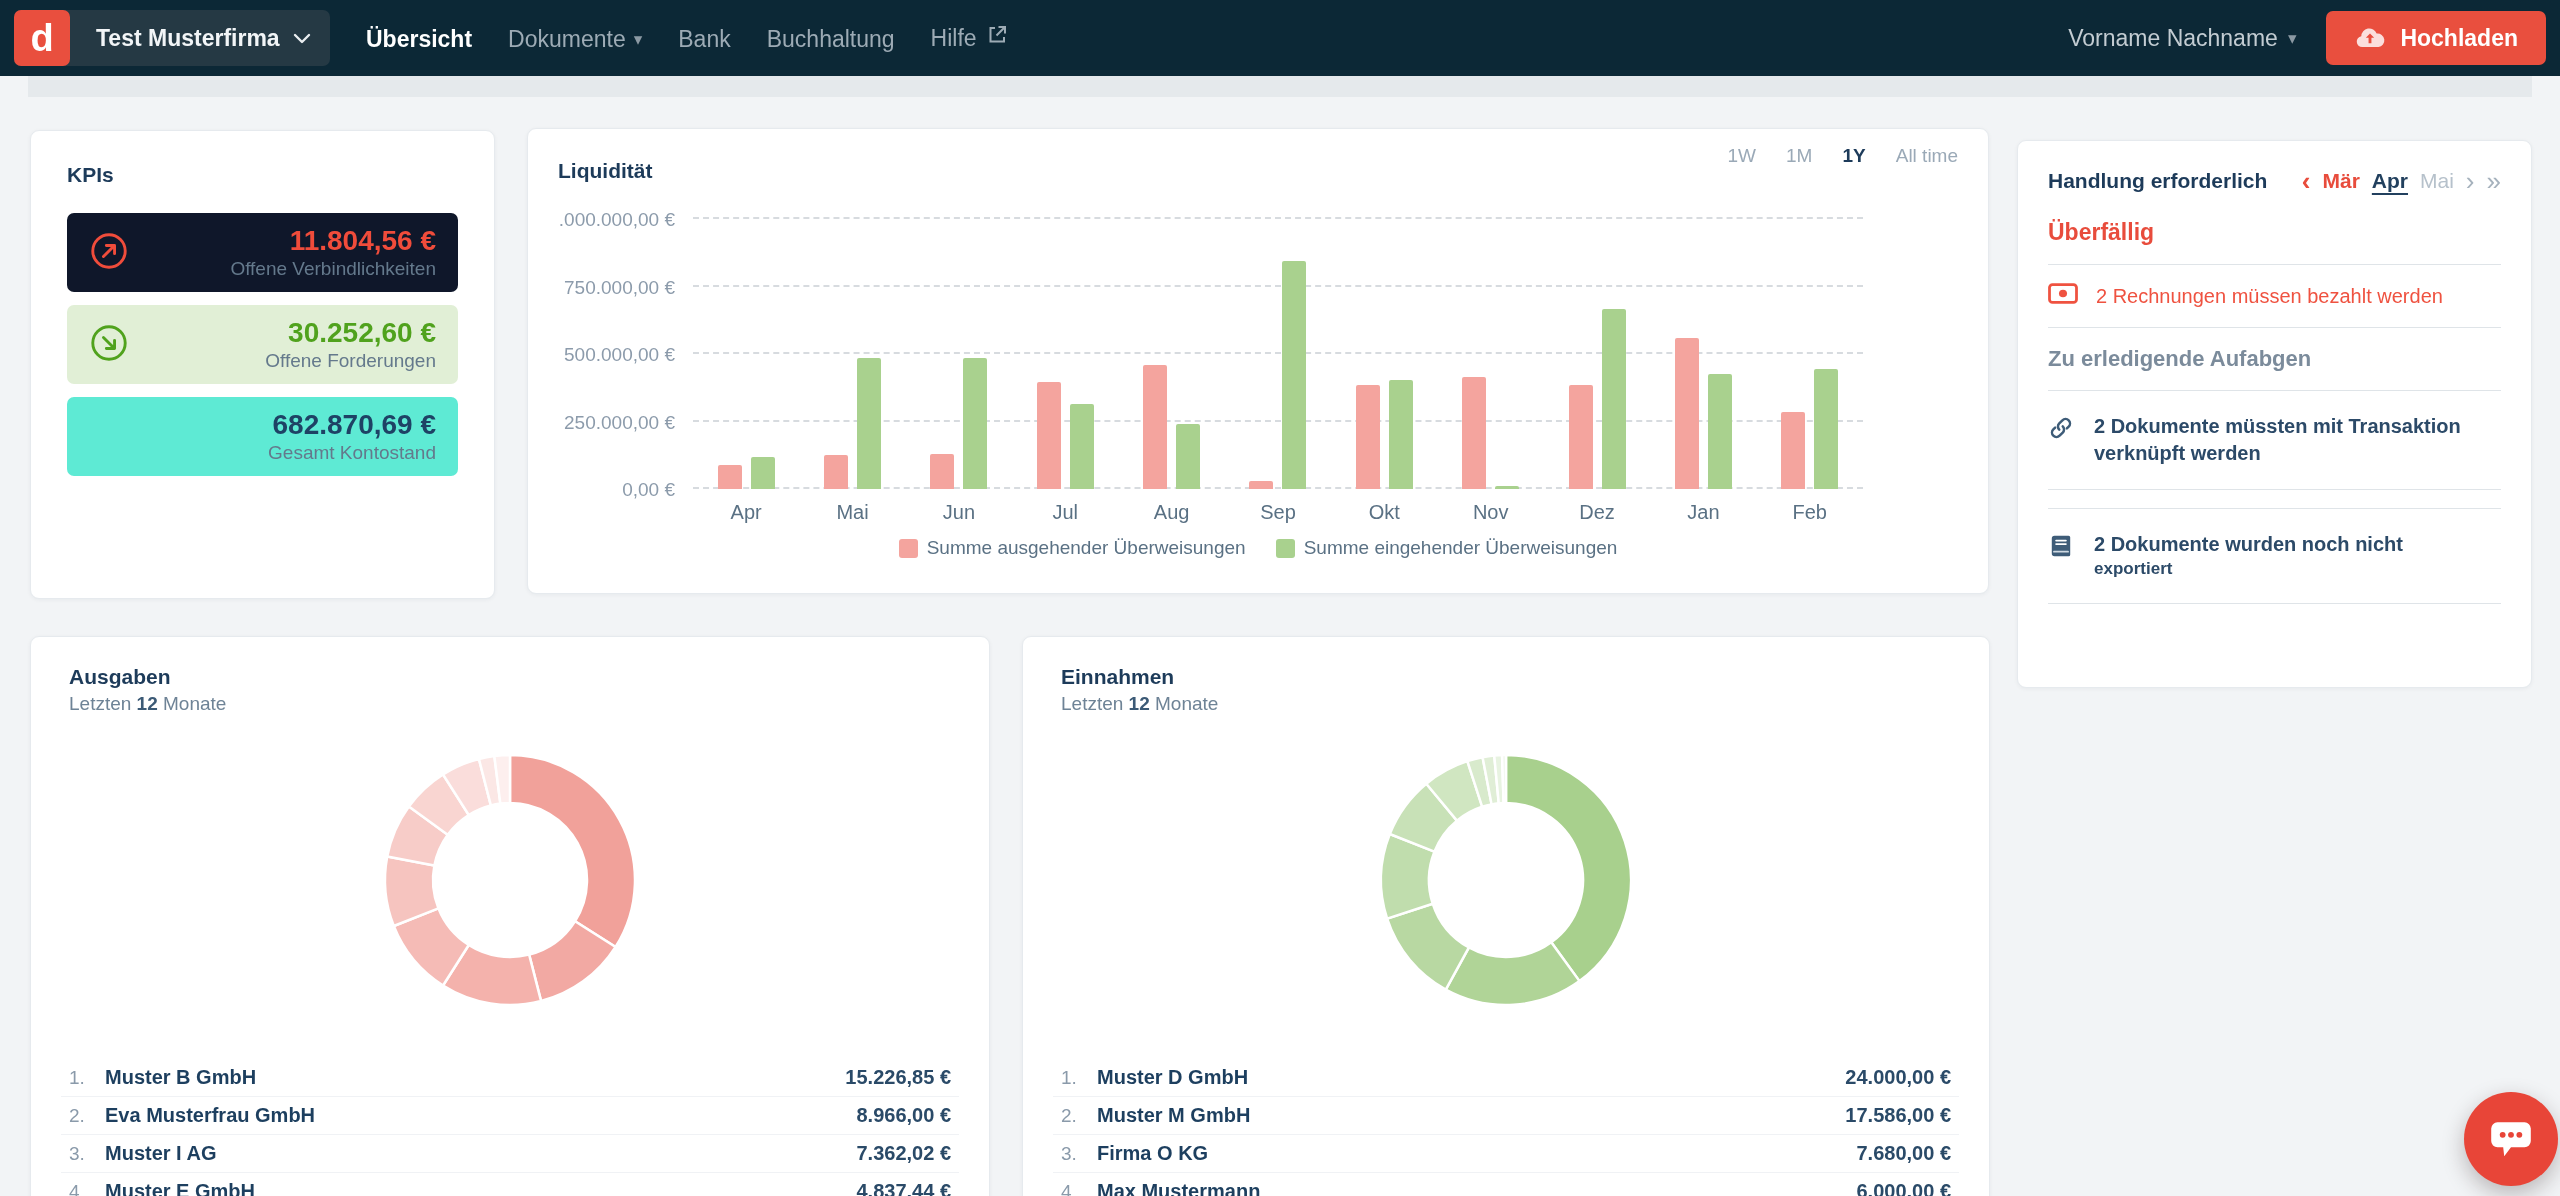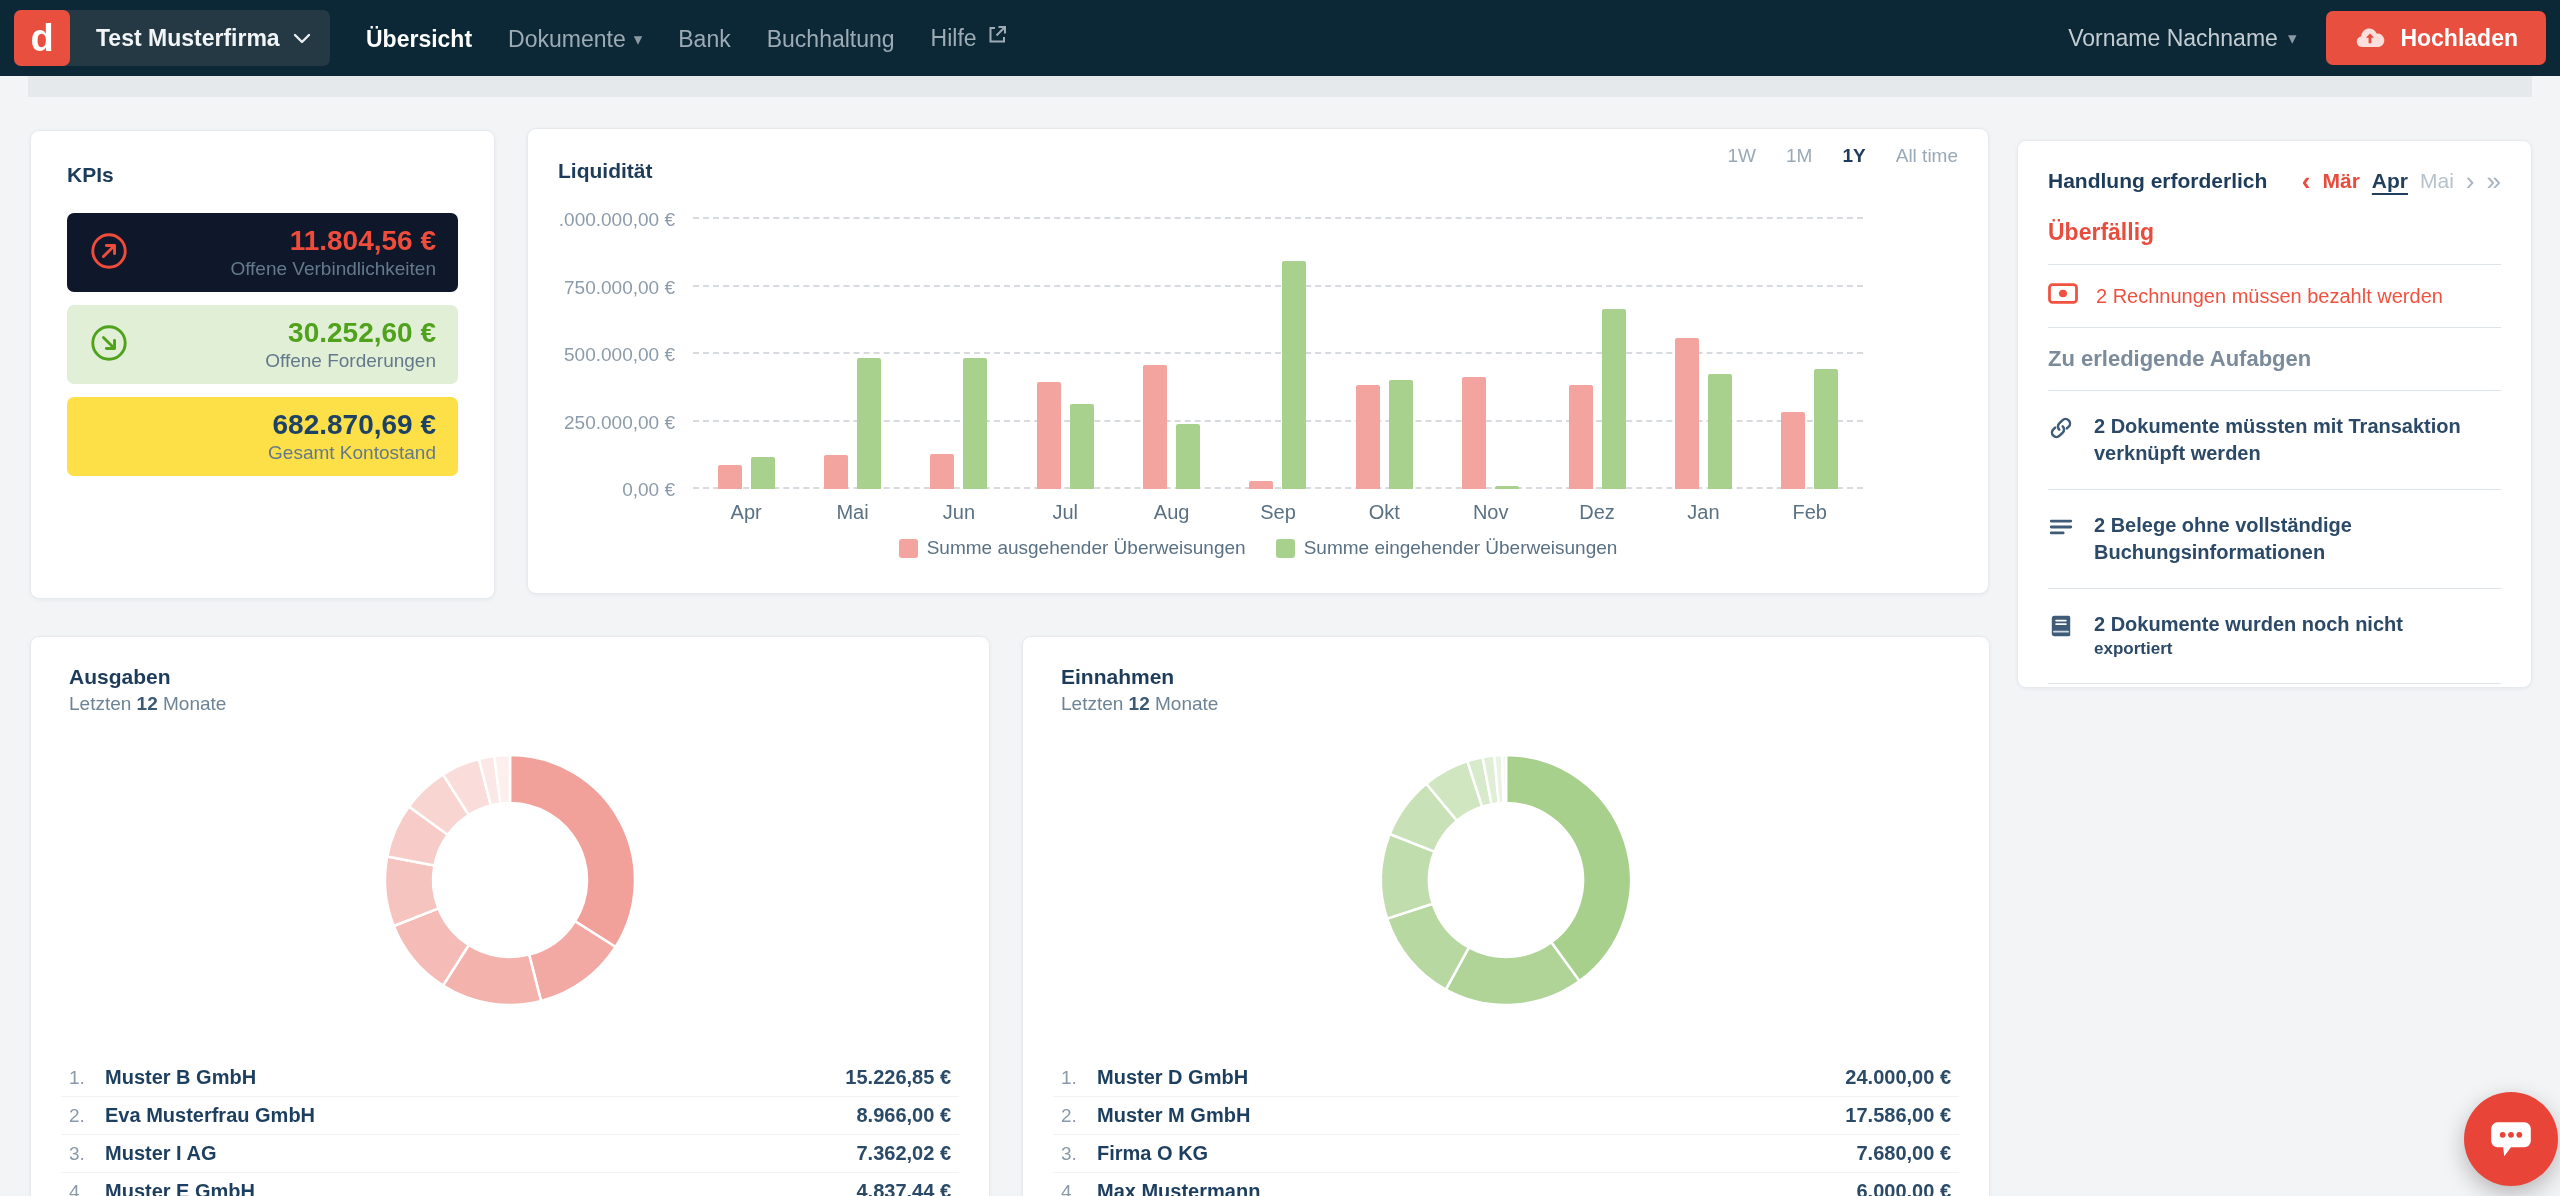--- a/index.html
+++ b/index.html
@@ -35,21 +35,21 @@
   #actions-card  { left:2017px; top:140px; width:515px;  height:548px; }
   #expenses-card { left:30px;   top:636px; width:960px;  height:620px; }
   #income-card   { left:1022px; top:636px; width:968px;  height:620px; }
 
   
   .kpi-title { padding:32px 36px 26px; font-size:21px; font-weight:bold; color:#1d3b5a; }
   .kpi-tile { margin:0 36px 13px; height:79px; border-radius:7px; display:flex; align-items:center;
               padding:0 22px; cursor:pointer; }
   .kpi-tile.red   { background:#0f172a; }
   .kpi-tile.green { background:#e1efd6; }
-  .kpi-tile.gray  { background:#fde047; }
+  .kpi-tile.gray  { background:#5eead4; }
   .kpi-text { margin-left:auto; text-align:right; }
   .kpi-value { font-size:28px; font-weight:bold; line-height:1.15; }
   .kpi-tile.red   .kpi-value { color:#f04c3b; }
   .kpi-tile.green .kpi-value { color:#50a21d; }
   .kpi-tile.gray  .kpi-value { color:#1e4265; }
   .kpi-label { font-size:19px; color:#64798c; font-weight:500; }
 
   
   .liq-title { position:absolute; left:30px; top:30px; font-size:21px; font-weight:bold; color:#1d3b5a; }
   .ranges { position:absolute; right:30px; top:16px; display:flex; gap:30px; font-size:19px; color:#9aa9b7; }
@@ -316,26 +316,20 @@
   <hr class="divider">
   <div id="todo-items">
       <div class="task">
         <span class="ticon"><svg width="26" height="26" viewBox="0 0 24 24">
             <path d="M10.4 13.6a4.1 4.1 0 0 1 0-5.8l2.9-2.9a4.1 4.1 0 0 1 5.8 5.8l-1.7 1.7" fill="none" stroke="#3e5c78" stroke-width="2.3" stroke-linecap="round"></path>
             <path d="M13.6 10.4a4.1 4.1 0 0 1 0 5.8l-2.9 2.9a4.1 4.1 0 0 1-5.8-5.8l1.7-1.7" fill="none" stroke="#3e5c78" stroke-width="2.3" stroke-linecap="round"></path>
           </svg></span>
         <span>2 Dokumente müssten mit Transaktion verknüpft werden</span>
       </div>
       <hr class="divider">
-      <div class="task">
-        <span class="ticon"><svg width="26" height="26" viewBox="0 0 24 24">
-            <path d="M3 6.5h18M3 12h18M3 17.5h11" fill="none" stroke="#3e5c78" stroke-width="2.6" stroke-linecap="round"></path>
-          </svg></span>
-        <span>2 Belege ohne vollständige Buchungsinformationen</span>
-      </div>
       <hr class="divider">
       <div class="task">
         <span class="ticon"><svg width="26" height="26" viewBox="0 0 24 24">
             <path fill="#3e5c78" d="M6 2.5h13a1.5 1.5 0 0 1 1.5 1.5v16a1.5 1.5 0 0 1-1.5 1.5H6A2.5 2.5 0 0 1 3.5 19V5A2.5 2.5 0 0 1 6 2.5z"></path>
             <path d="M7.5 7h9M7.5 10.2h9" stroke="#fff" stroke-width="1.7" stroke-linecap="round"></path>
             <path d="M5.5 17.2h13" stroke="#cfd9e2" stroke-width="1.7" stroke-linecap="round"></path>
           </svg></span>
         <span>2 Dokumente wurden noch nicht<span class="task-line2">exportiert</span></span>
       </div>
       <hr class="divider">

